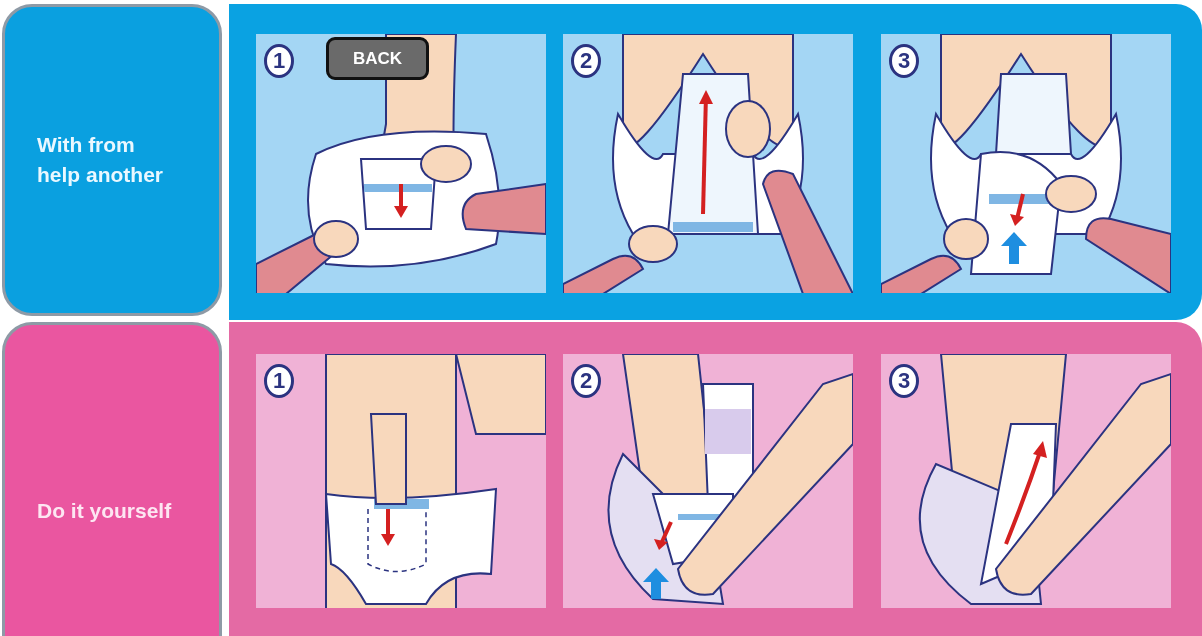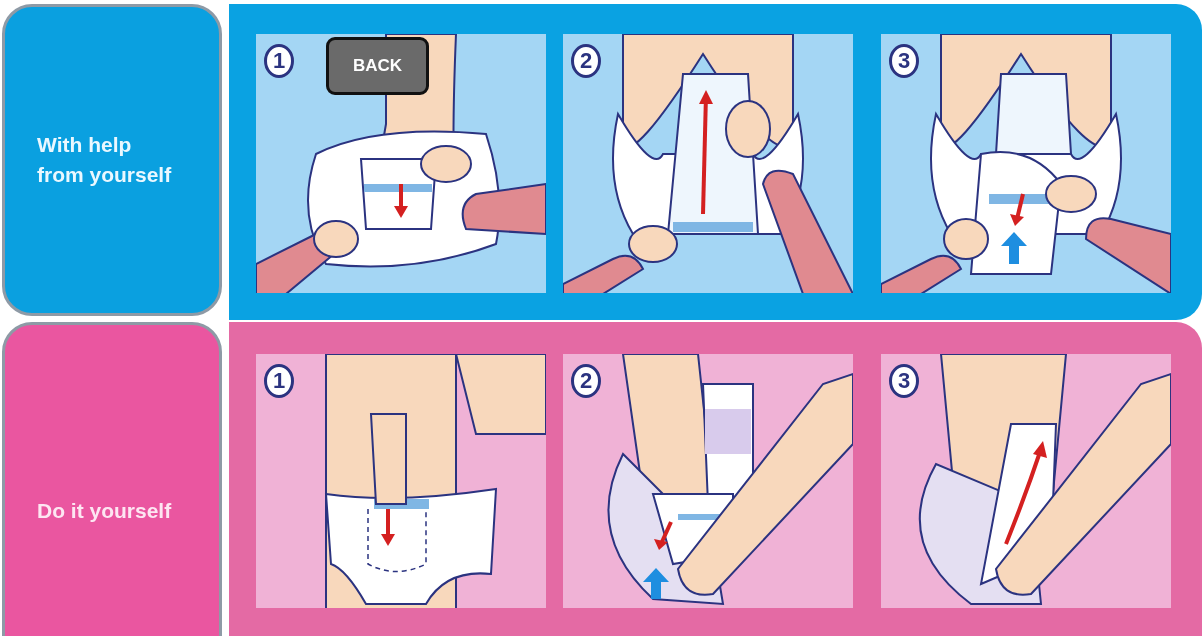--- a/index.html
+++ b/index.html
@@ -9,31 +9,31 @@
   .label-card.blue { top: 4px; height: 312px; background: #0aa0e0; }
   .label-card.pink { top: 322px; height: 377px; background: #ea56a0; color: #fde6f2; }
   .band { position: absolute; left: 229px; right: 0; }
   .band.blue { top: 4px; height: 316px; background: #0aa2e2; border-top-right-radius: 26px; border-bottom-right-radius: 26px; }
   .band.pink { top: 322px; height: 314px; background: #e46aa4; border-top-right-radius: 26px; }
   .panel { position: absolute; width: 290px; overflow: hidden; }
   .band.blue .panel { top: 30px; height: 259px; background: #a4d6f4; }
   .band.pink .panel { top: 32px; height: 254px; background: #f0b2d6; }
   .panel svg { position: absolute; left: 0; top: 0; width: 290px; height: 260px; }
   .step-num { position: absolute; left: 8px; top: 10px; width: 30px; height: 34px; border: 3px solid #2b3380; border-radius: 50%; background: #fff; color: #2b3380; font-weight: bold; font-size: 22px; display: flex; align-items: center; justify-content: center; }
-  .tag { position: absolute; left: 70px; top: 3px; width: 103px; height: 58px; background: #6a6a6a; border: 3px solid #111; border-radius: 9px; color: #fff; font-weight: bold; font-size: 17px; display: flex; align-items: center; justify-content: center; }
+  .tag { position: absolute; left: 70px; top: 3px; width: 103px; height: 43px; background: #6a6a6a; border: 3px solid #111; border-radius: 9px; color: #fff; font-weight: bold; font-size: 17px; display: flex; align-items: center; justify-content: center; }
 </style>
 </head>
 <body>
 
 <div class="root">
 
   <div class="label-card blue">
     <div>
-      <div>With help</div>
-      <div>from yourself</div>
+      <div>With from</div>
+      <div>help another</div>
     </div>
   </div>
   <div class="label-card pink">
     <div>Do it yourself</div>
   </div>
 
   <div class="band blue">
 
     <div class="panel" style="left:27px">
       <svg viewBox="0 0 290 260">

